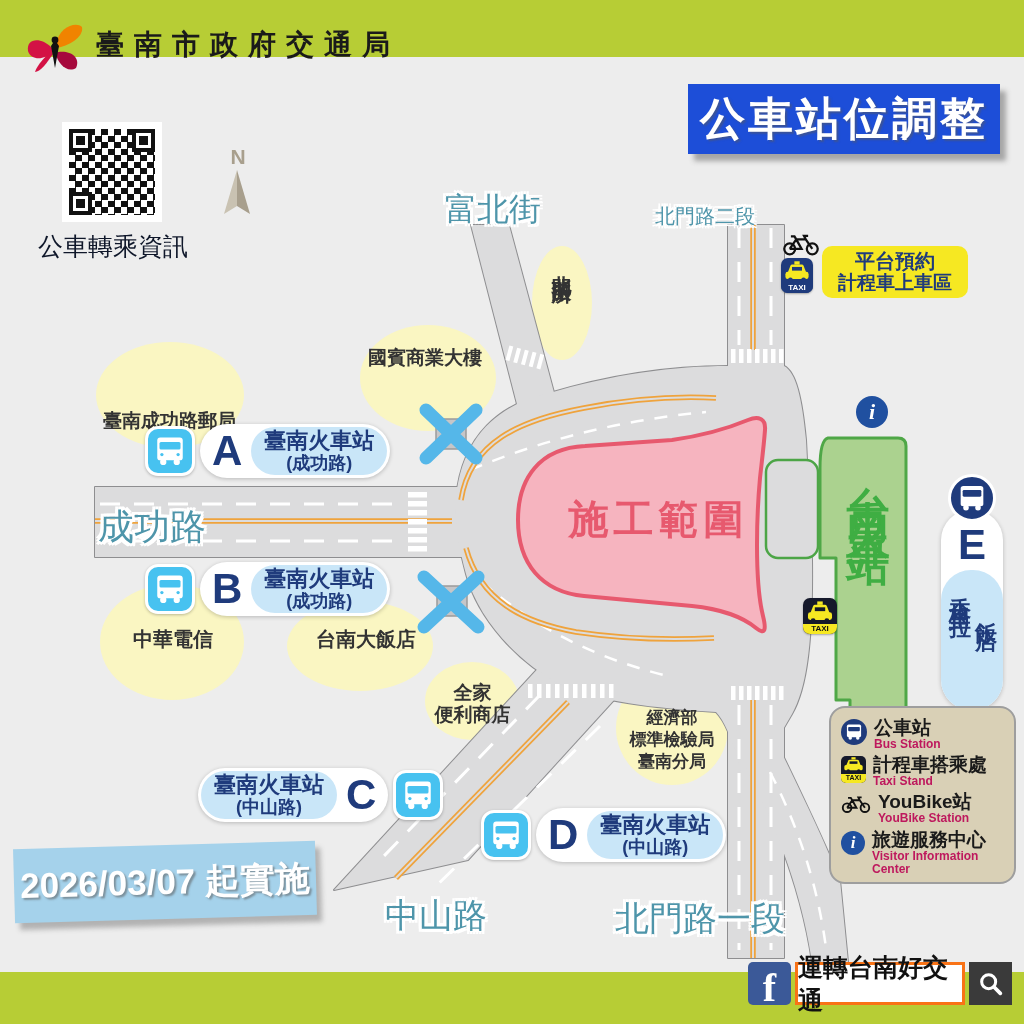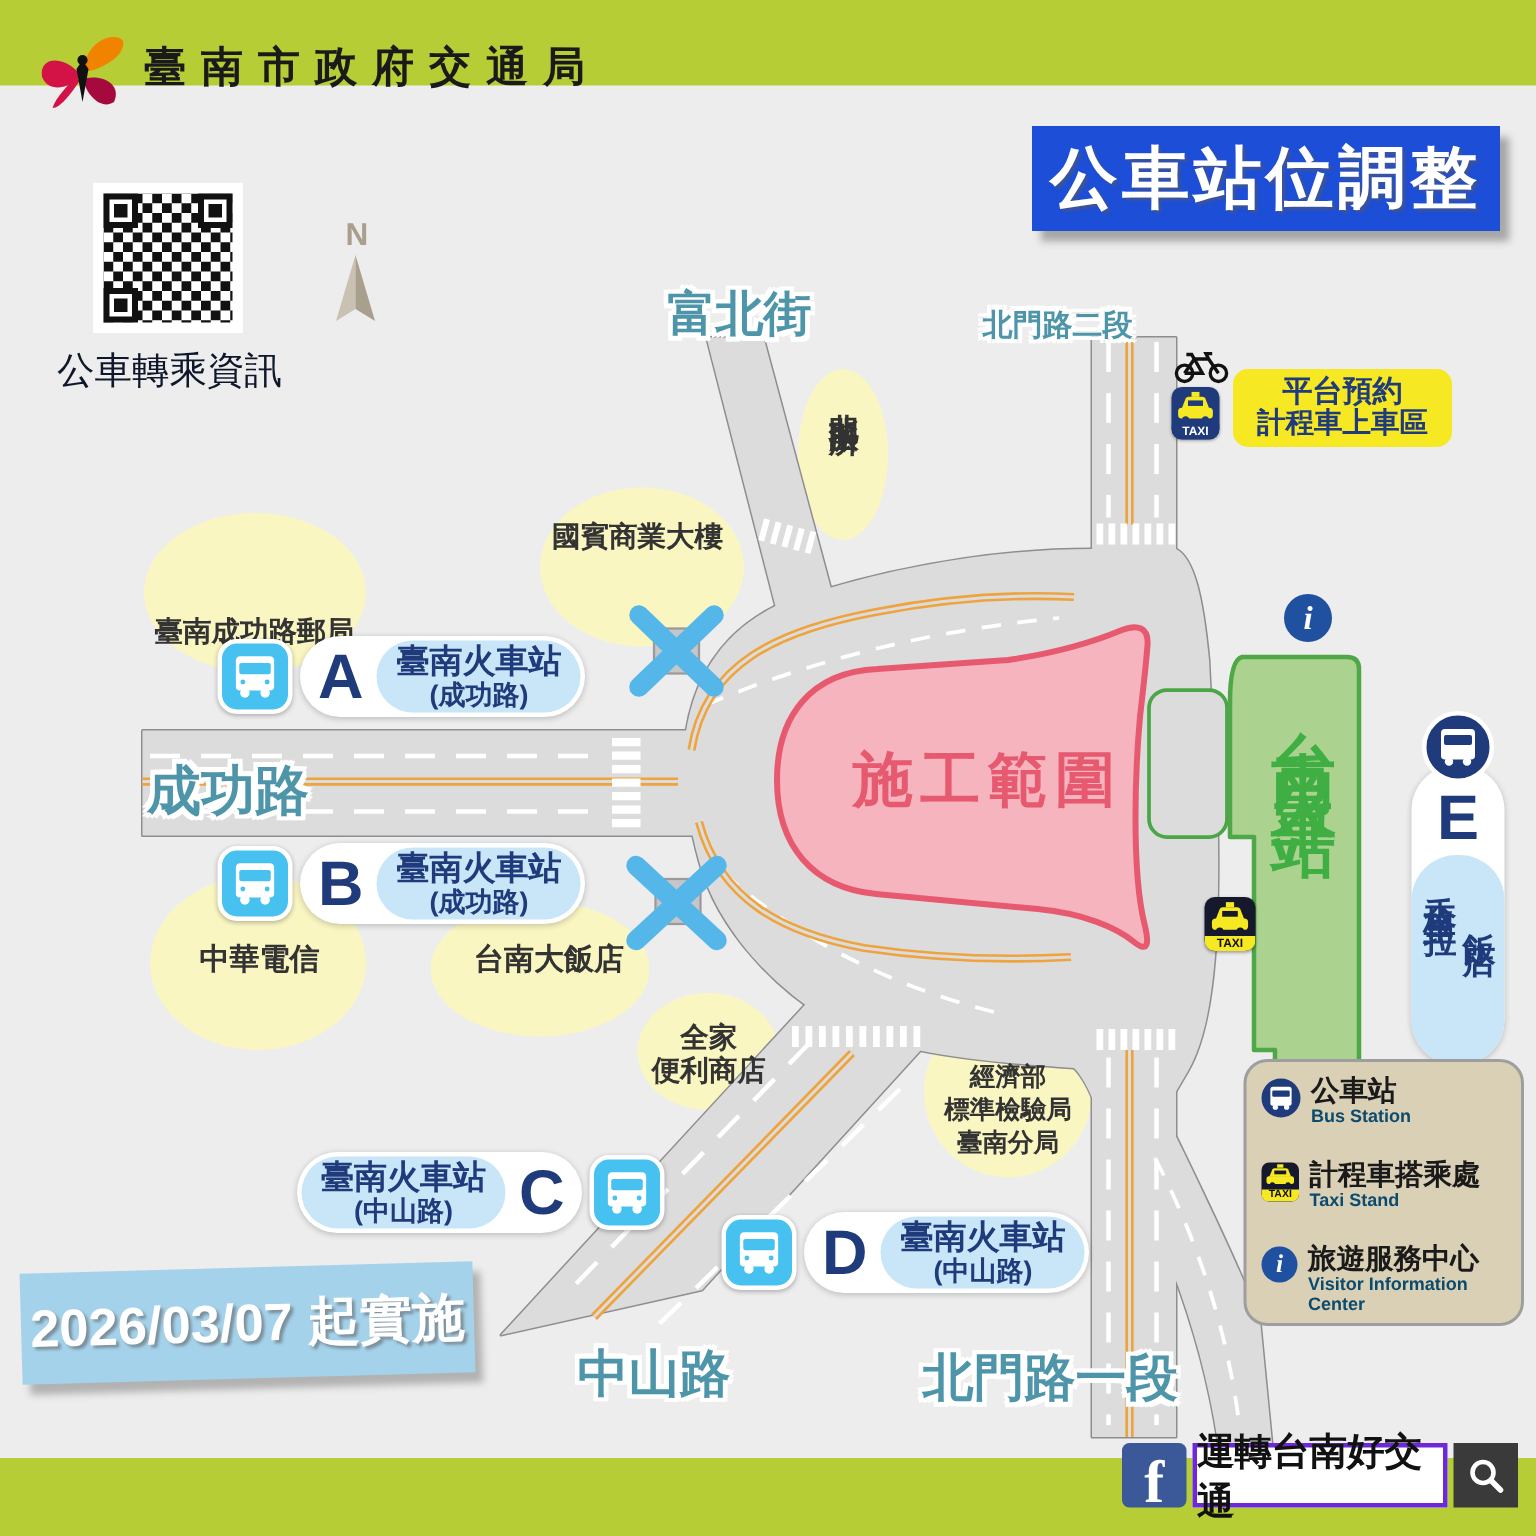--- a/index.html
+++ b/index.html
@@ -24,21 +24,21 @@
       background:conic-gradient(#111 90deg,#fff 90deg 180deg,#111 180deg 270deg,#fff 270deg) 0 0/13px 13px;}
   .finder{position:absolute;width:15px;height:15px;border:4.5px solid #111;background:#fff;}
   .finder i{position:absolute;left:3px;top:3px;width:9px;height:9px;background:#111;}
   .qr-caption{left:28px;top:230px;width:170px;text-align:center;font-size:25px;font-weight:normal;color:#0f172a;z-index:5;}
 
   
   .compass{left:218px;top:146px;width:40px;z-index:5;text-align:center;}
   .compass .n{font-size:21px;font-weight:bold;color:#A89F8D;line-height:1;}
 
   
-  .street{z-index:4;font-weight:bold;color:#4E95AA;
+  .street{z-index:4;font-weight:normal;color:#4E95AA;
      text-shadow:-3px -3px 0 #fff,3px -3px 0 #fff,-3px 3px 0 #fff,3px 3px 0 #fff,
                  -3px 0 0 #fff,3px 0 0 #fff,0 -3px 0 #fff,0 3px 0 #fff;}
 
   
   .place{z-index:4;color:#333;font-weight:bold;}
   .place.c{text-align:center;}
   .vert{writing-mode:vertical-rl;text-orientation:upright;}
 
   
   .construction-label{left:556px;top:492px;width:205px;text-align:center;z-index:4;
@@ -93,21 +93,21 @@
   .booking .b1{font-size:20px;line-height:1.15;}
   .booking .b2{font-size:19px;line-height:1.1;}
 
   
   .legend{left:829px;top:706px;width:187px;height:178px;background:#D9D0B6;border:2px solid #9E9E9E;
      border-radius:16px;z-index:6;box-sizing:border-box;padding:10px 8px 6px 10px;
      display:flex;flex-direction:column;justify-content:space-between;}
   .lg-row{display:flex;align-items:flex-start;gap:7px;}
   .lg-ic{flex:none;margin-top:1px;}
   .lg-zh{font-size:19px;font-weight:bold;color:#1a1a1a;line-height:1.05;}
-  .lg-en{font-size:12px;font-weight:bold;color:#0c4a6e;line-height:1.1;}
+  .lg-en{font-size:12px;font-weight:bold;color:#be185d;line-height:1.1;}
   .lg-bus{width:26px;height:26px;border-radius:50%;background:#1F3B7C;color:#1F3B7C;
      display:flex;align-items:center;justify-content:center;}
   .lg-bus svg{width:20px;height:20px;} .lg-bus svg .body{fill:#fff;} .lg-bus svg .win{fill:#1F3B7C;}
   .lg-taxi{width:25px;background:#15192B;border-radius:5px;overflow:hidden;display:flex;flex-direction:column;}
   .lg-taxi .tlabel{font-size:7px;font-weight:bold;color:#111;background:#F6E822;text-align:center;line-height:1.2;}
   .lg-bike{width:30px;height:21px;color:#111;}
   .lg-info{width:24px;height:24px;}
 
   .info-circ{border-radius:50%;background:#2050A0;color:#fff;display:flex;align-items:center;justify-content:center;
      font-family:"Liberation Serif",serif;font-style:italic;font-weight:bold;}
@@ -119,21 +119,21 @@
   .datebox{left:14px;top:845px;width:302px;height:74px;background:#A5D2EB;z-index:6;
      transform:rotate(-1.6deg);box-shadow:5px 7px 5px rgba(90,90,90,.4);
      display:flex;align-items:center;justify-content:center;}
   .datebox span{font-size:35px;font-weight:bold;color:#fff;text-shadow:2px 2px 2px rgba(90,90,90,.55);}
 
   
   .fbbar{left:748px;top:962px;z-index:6;display:flex;align-items:center;gap:4px;}
   .fbic{width:43px;height:43px;background:#3B5998;border-radius:5px;color:#fff;overflow:hidden;
      display:flex;align-items:flex-end;justify-content:center;
      font-family:"Liberation Serif",serif;font-weight:bold;font-size:40px;line-height:.82;}
-  .fbsearch{width:170px;height:43px;background:#fff;border:3px solid #6d28d9;box-sizing:border-box;
+  .fbsearch{width:170px;height:43px;background:#fff;border:3px solid #f97316;box-sizing:border-box;
      display:flex;align-items:center;justify-content:center;
      font-family:"Liberation Serif",serif;font-weight:bold;font-size:25px;color:#111;}
   .fbmag{width:43px;height:43px;background:#3a3a3a;display:flex;align-items:center;justify-content:center;}
 
   svg.map{position:absolute;left:0;top:0;z-index:2;}
 </style>
 </head>
 <body>
 
 <div class="canvas">
@@ -508,20 +508,31 @@
             <circle cx="17" cy="14.2" r="1.7" fill="#15192B"></circle>
         </svg>
         <div class="tlabel">TAXI</div>
       </div>
       <div>
           <div class="lg-zh">計程車搭乘處</div>
            <div class="lg-en">Taxi Stand</div>
         </div>
     </div>
     <div class="lg-row">
+      <svg class="lg-ic lg-bike" viewBox="0 0 32 22" fill="none" stroke="currentColor" stroke-width="2">
+        <circle cx="6.5" cy="15.5" r="4.6"></circle>
+          <circle cx="25.5" cy="15.5" r="4.6"></circle>
+        <path d="M6.5 15.5 L12 7.5 H20 M12 7.5 L16.5 15.5 H6.5 M20 7.5 L25.5 15.5 M20 7.5 L18.5 4.5 H22 M12 7.5 L10.5 5 H7.5"></path>
+      </svg>
+      <div>
+          <div class="lg-zh">YouBike站</div>
+           <div class="lg-en">YouBike Station</div>
+        </div>
+    </div>
+    <div class="lg-row">
       <div class="lg-ic info-circ lg-info">i</div>
       <div>
           <div class="lg-zh">旅遊服務中心</div>
            <div class="lg-en">Visitor Information Center</div>
         </div>
     </div>
   </div>
 
   <div class="abs datebox">
     <span>2026/03/07 起實施</span>

